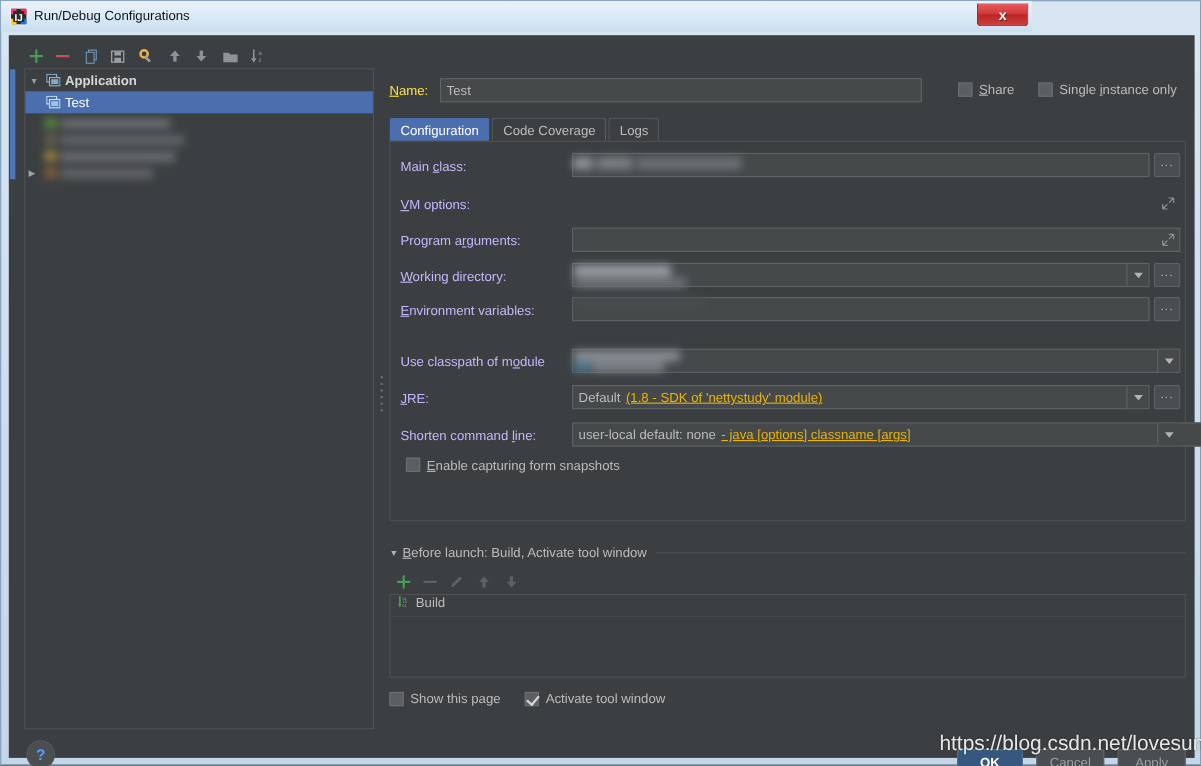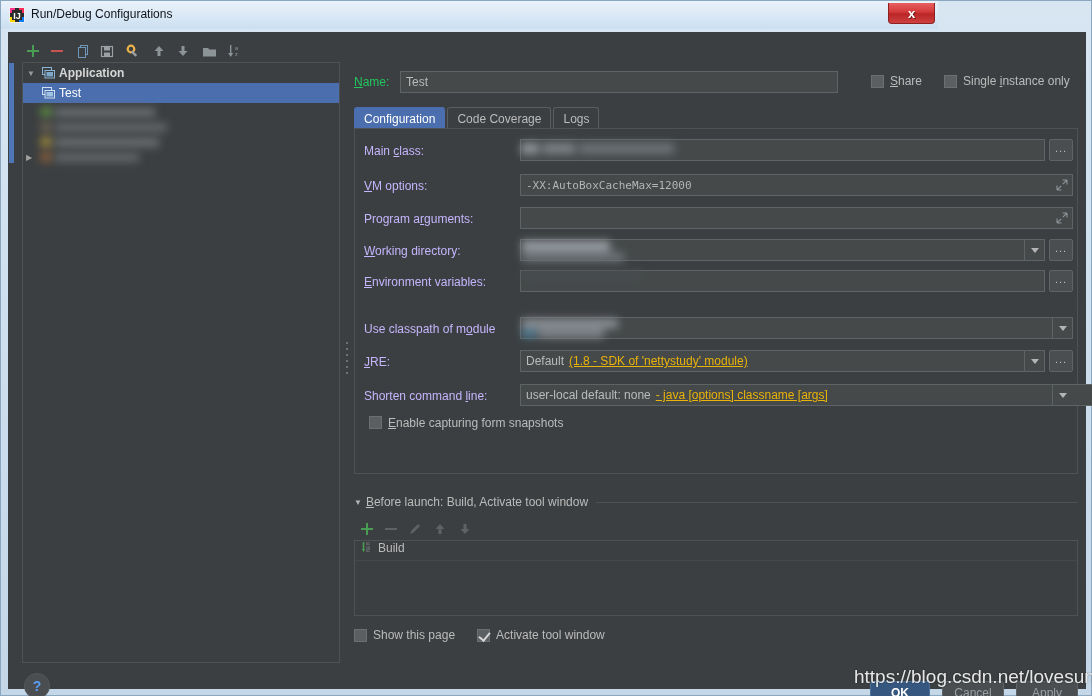--- a/index.html
+++ b/index.html
@@ -153,21 +153,21 @@
     display: flex; align-items: center; justify-content: center;
     cursor: pointer;
   }
   #help-button span {
     color: #589df6; font-size: 14px; font-weight: bold;
   }
 
   
   #name-label {
     position: absolute; left: 346px; top: 43px;
-    font-size: 12px; color: #22c55e;
+    font-size: 12px; color: #fde047;
   }
   #name-label u { text-decoration: underline; }
 
   #name-input {
     position: absolute; left: 392px; top: 39px;
     width: 438px; height: 22px;
     background: #45494a;
     border: 1px solid #5e6366;
     color: #bbbbbb;
     font-size: 12px;
@@ -579,23 +579,20 @@
       <div class="blurfill" style="left:166px; top:14px; width:155px; height:12px;">
         <div style="position:absolute;left:0;top:0;width:18px;height:11px;background:#8e9399;"></div>
         <div style="position:absolute;left:22px;top:0;width:32px;height:11px;background:#7c8287;"></div>
         <div style="position:absolute;left:58px;top:0;width:95px;height:11px;background:#6d7277;"></div>
       </div>
       <div class="browse" style="left:694px; top:10px;">
           <span>...</span>
         </div>
 
       <div class="field-label" style="left:9px; top:50px;"><u>V</u><span>M options:</span></div>
-      <div class="txt mono" style="left:165px; top:45px; width:553px;">
-        <span>-XX:AutoBoxCacheMax=12000</span>
-      </div>
       <div class="expand" style="left:698px; top:46px;">
         <svg width="12" height="12" viewBox="0 0 12 12">
           <path d="M11 1 L6.5 1 M11 1 L11 5.5 M11 1 L6.8 5.2" stroke="#8d9498" stroke-width="1.1" fill="none"></path>
           <path d="M1 11 L5.5 11 M1 11 L1 6.5 M1 11 L5.2 6.8" stroke="#8d9498" stroke-width="1.1" fill="none"></path>
         </svg>
       </div>
 
       <div class="field-label" style="left:9px; top:83px;"><span>Program a</span><u>r</u><span>guments:</span></div>
       <div class="txt" style="left:165px; top:78px; width:553px;">
         <span></span>

